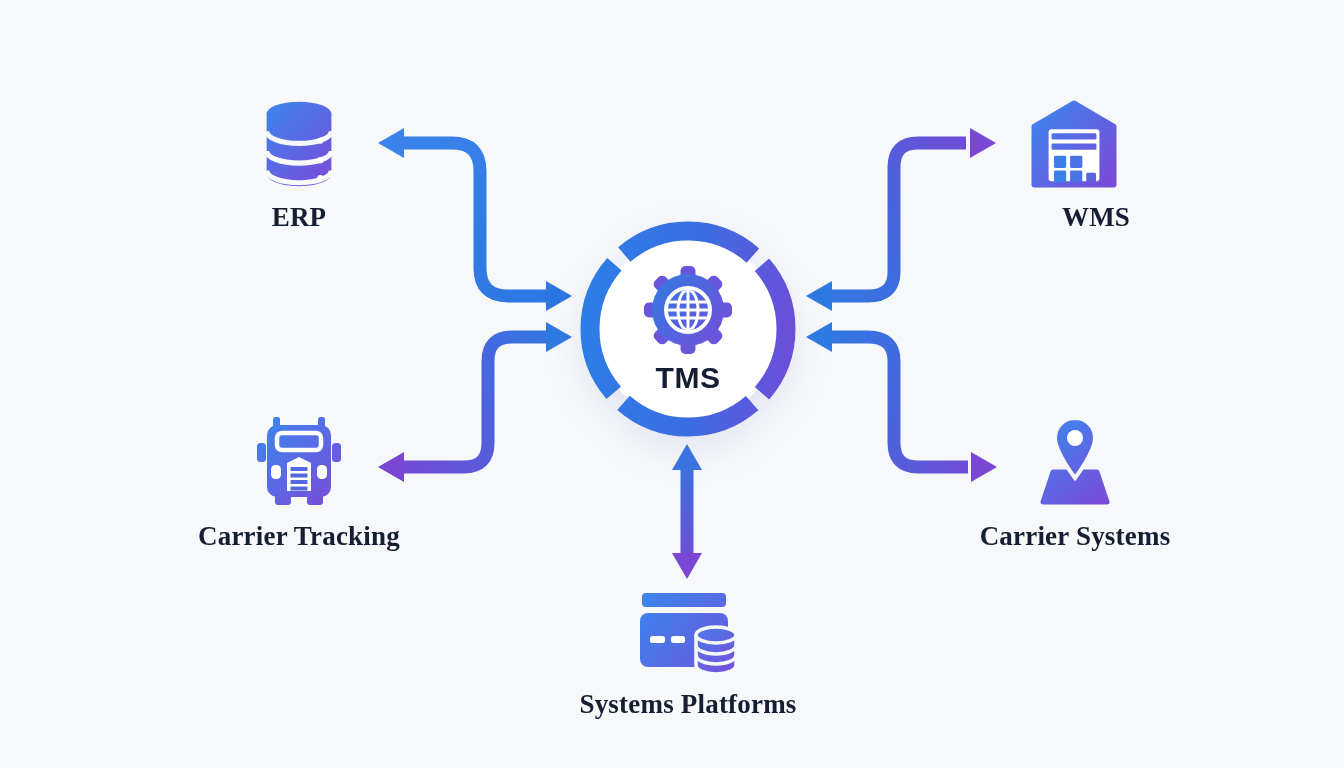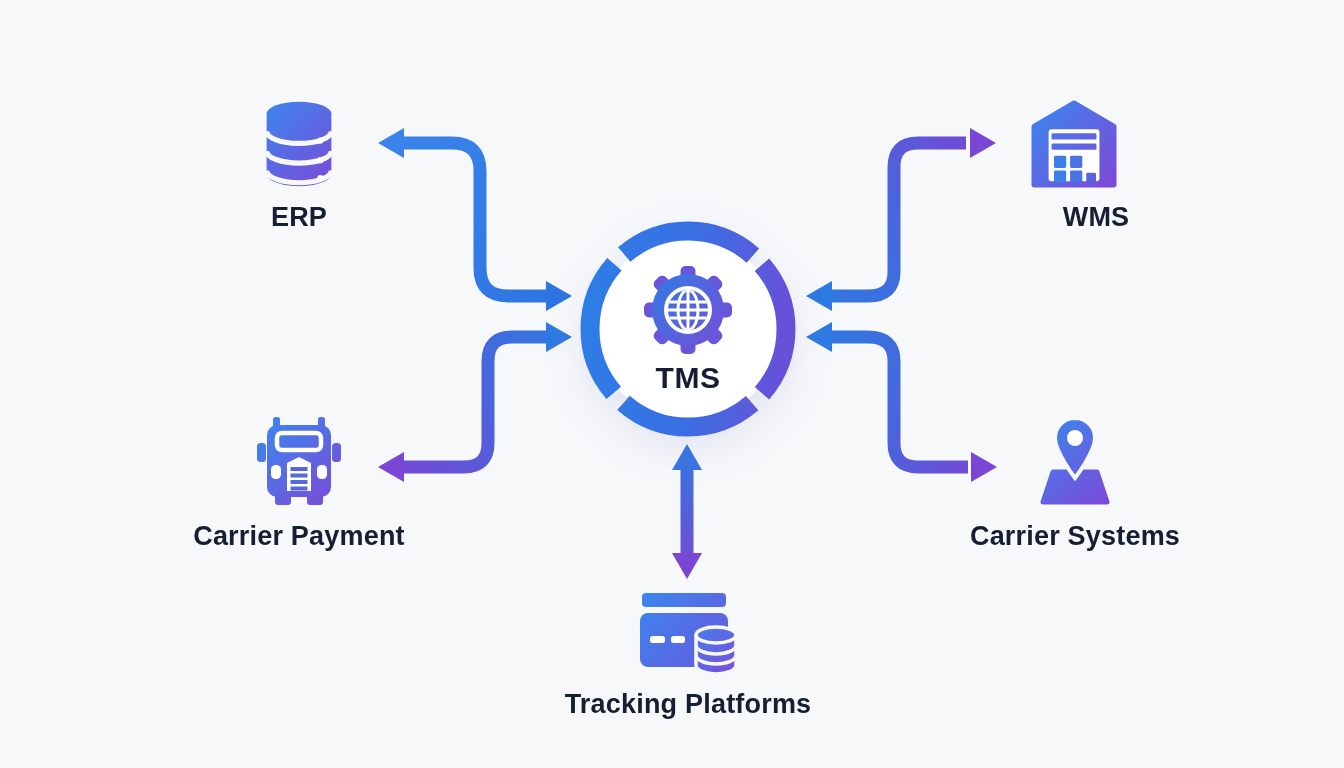--- a/index.html
+++ b/index.html
@@ -4,21 +4,21 @@
 <style>
   * { margin:0; padding:0; box-sizing:border-box; }
   html,body { width:1344px; height:768px; }
   body { background:#f7f8fa; font-family:"Liberation Sans", sans-serif; overflow:hidden; }
   #canvas { position:relative; width:1344px; height:768px; background:#f7f8fa; }
   .abs { position:absolute; }
   svg { display:block; }
   .node-label {
     position:absolute; transform:translateX(-50%);
     font-weight:700; color:#151e32; font-size:27px;
-    white-space:nowrap; letter-spacing:0.2px;
+    white-space:nowrap; letter-spacing:0.2px;font-family:Liberation Serif, serif;
   }
   .hub-wrap { position:absolute; left:568px; top:209px; width:240px; height:240px;text-align:center; }
   .hub-ring { position:absolute; left:0; top:0; filter:drop-shadow(0 14px 18px rgba(90,110,200,0.12)); }
   .hub-gear { position:absolute; left:70px; top:51px; }
   .hub-label {
     position:absolute; left:120px; top:152px; transform:translateX(-50%);
     font-weight:700; color:#141d31; font-size:30px; letter-spacing:0.5px;
   }
 </style>
 </head>
@@ -146,21 +146,21 @@
       <path d="M30 46 L42 40 L54 46 V74 H30 Z" fill="#ffffff"></path>
       <g fill="#5568dd">
         <rect x="33.5" y="50" width="17" height="4"></rect>
         <rect x="33.5" y="56.5" width="17" height="4"></rect>
         <rect x="33.5" y="63" width="17" height="4"></rect>
         <rect x="33.5" y="69.5" width="17" height="4"></rect>
       </g>
       <rect x="14" y="48" width="10" height="14" rx="4.5" fill="#ffffff"></rect>
       <rect x="60" y="48" width="10" height="14" rx="4.5" fill="#ffffff"></rect>
     </svg>
-    <div class="node-label" style="left:299px;top:521px">Carrier Payment</div>
+    <div class="node-label" style="left:299px;top:521px">Carrier Tracking</div>
   </div>
 
   <div>
     <svg class="abs" style="left:1035px;top:414px" width="80" height="92" viewBox="0 0 80 92">
       <defs>
         <linearGradient id="gPin" gradientUnits="userSpaceOnUse" x1="10" y1="10" x2="72" y2="88">
           <stop offset="0" stop-color="#3e84ee"></stop>
             <stop offset="1" stop-color="#7a4bd8"></stop>
         </linearGradient>
       </defs>
@@ -187,21 +187,21 @@
       <rect x="2" y="22" width="88" height="54" rx="8" fill="url(#gCard)"></rect>
       <rect x="12" y="45" width="15" height="7" rx="2.5" fill="#ffffff"></rect>
       <rect x="33" y="45" width="14" height="7" rx="2.5" fill="#ffffff"></rect>
       <g stroke="#f7f8fa" stroke-width="3.5">
         <path d="M58 44 v30 c0 5 9 9 20 9 s20 -4 20 -9 v-30" fill="url(#gCoin)"></path>
         <ellipse cx="78" cy="44" rx="20" ry="8" fill="url(#gCoin)"></ellipse>
         <path d="M58 54 c0 5 9 9 20 9 s20 -4 20 -9" fill="none"></path>
         <path d="M58 64 c0 5 9 9 20 9 s20 -4 20 -9" fill="none"></path>
       </g>
     </svg>
-    <div class="node-label" style="left:688px;top:689px">Tracking Platforms</div>
+    <div class="node-label" style="left:688px;top:689px">Systems Platforms</div>
   </div>
 
   <div class="hub-wrap">
     <svg class="hub-ring" width="240" height="240" viewBox="0 0 240 240">
       <defs>
         <linearGradient id="gRing" gradientUnits="userSpaceOnUse" x1="35" y1="30" x2="215" y2="215">
           <stop offset="0" stop-color="#2b80e8"></stop>
             <stop offset="0.5" stop-color="#3a6ee2"></stop>
             <stop offset="1" stop-color="#7a45d6"></stop>
         </linearGradient>

